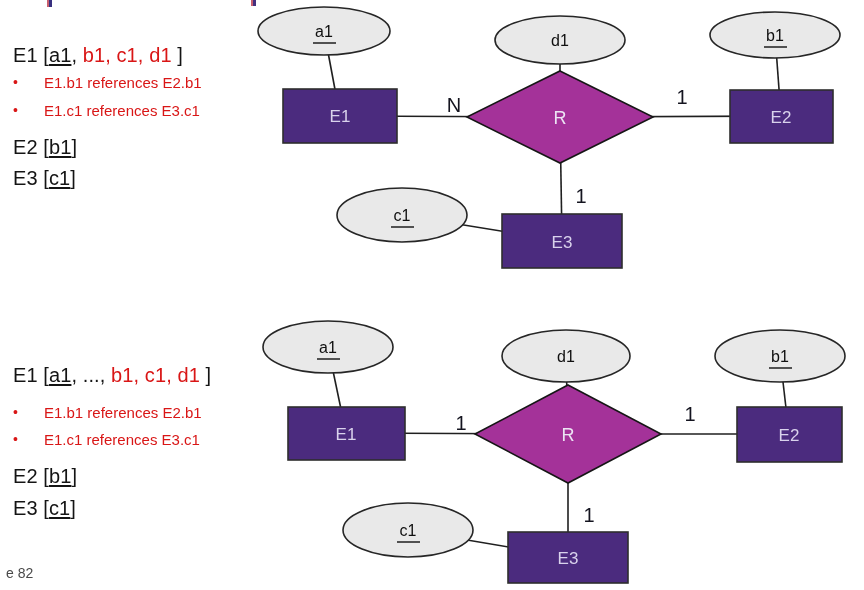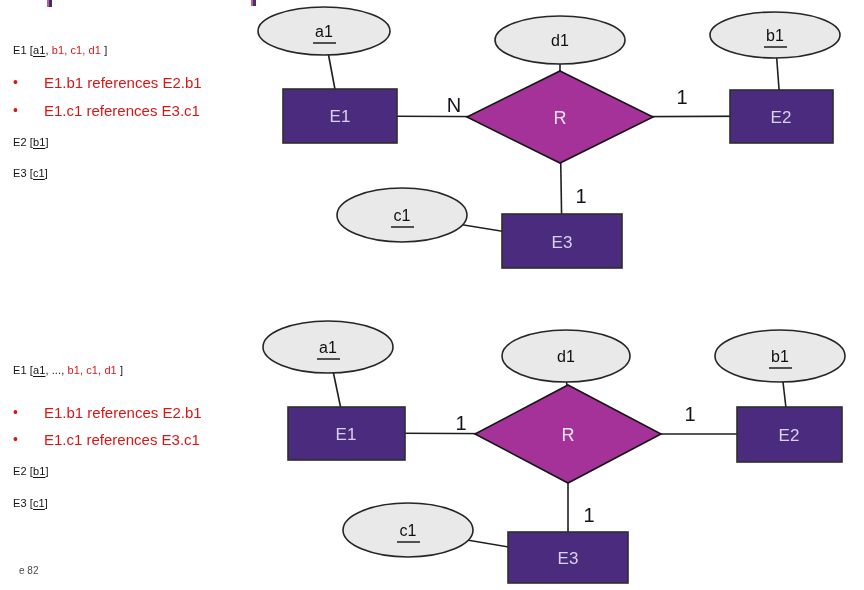--- a/index.html
+++ b/index.html
@@ -7,32 +7,32 @@
     width:864px;height:590px;position:relative;overflow:hidden;
     background:#ffffff;
     font-family:"Liberation Sans", sans-serif;
   }
   .title-frag{position:absolute;top:0;}
   .frag1{left:47px;width:5px;height:7px;
     background:linear-gradient(90deg,#c85f6e 0 30%,#38307f 30% 100%);}
   .frag2{left:251px;width:5px;height:6px;
     background:linear-gradient(90deg,#c85f6e 0 30%,#43307f 30% 100%);}
   .schema-line{
-    position:absolute;left:13px;font-size:11px;color:#141414;
+    position:absolute;left:13px;font-size:20px;color:#141414;
     white-space:pre;letter-spacing:0.1px;
   }
   .key{text-decoration:underline;text-underline-offset:2px;}
   .fk{color:#d91616;}
   .ref-line{
     position:absolute;left:13px;font-size:15px;color:#d91616;white-space:pre;
     display:flex;
   }
   .ref-bullet{width:31px;color:#d91616;font-size:14px;}
   .footer{
-    position:absolute;left:19px;top:565px;font-size:10px;color:#4a4a4a;
+    position:absolute;left:6px;top:565px;font-size:14px;color:#4a4a4a;
   }
   svg{position:absolute;left:0;top:0;}
   .conn{stroke:#1f1f1f;stroke-width:1.6;fill:none;}
   .entity{fill:#4b2b7e;stroke:#2e2e2e;stroke-width:1.6;}
   .rel{fill:#a43299;stroke:#161616;stroke-width:1.6;}
   .attr{fill:#e9e9e9;stroke:#262626;stroke-width:1.6;}
   .entity-label{fill:#d9d2ec;font-size:17px;text-anchor:middle;
     font-family:"Liberation Sans",sans-serif;}
   .rel-label{fill:#ece4f4;font-size:18px;text-anchor:middle;
     font-family:"Liberation Sans",sans-serif;}

